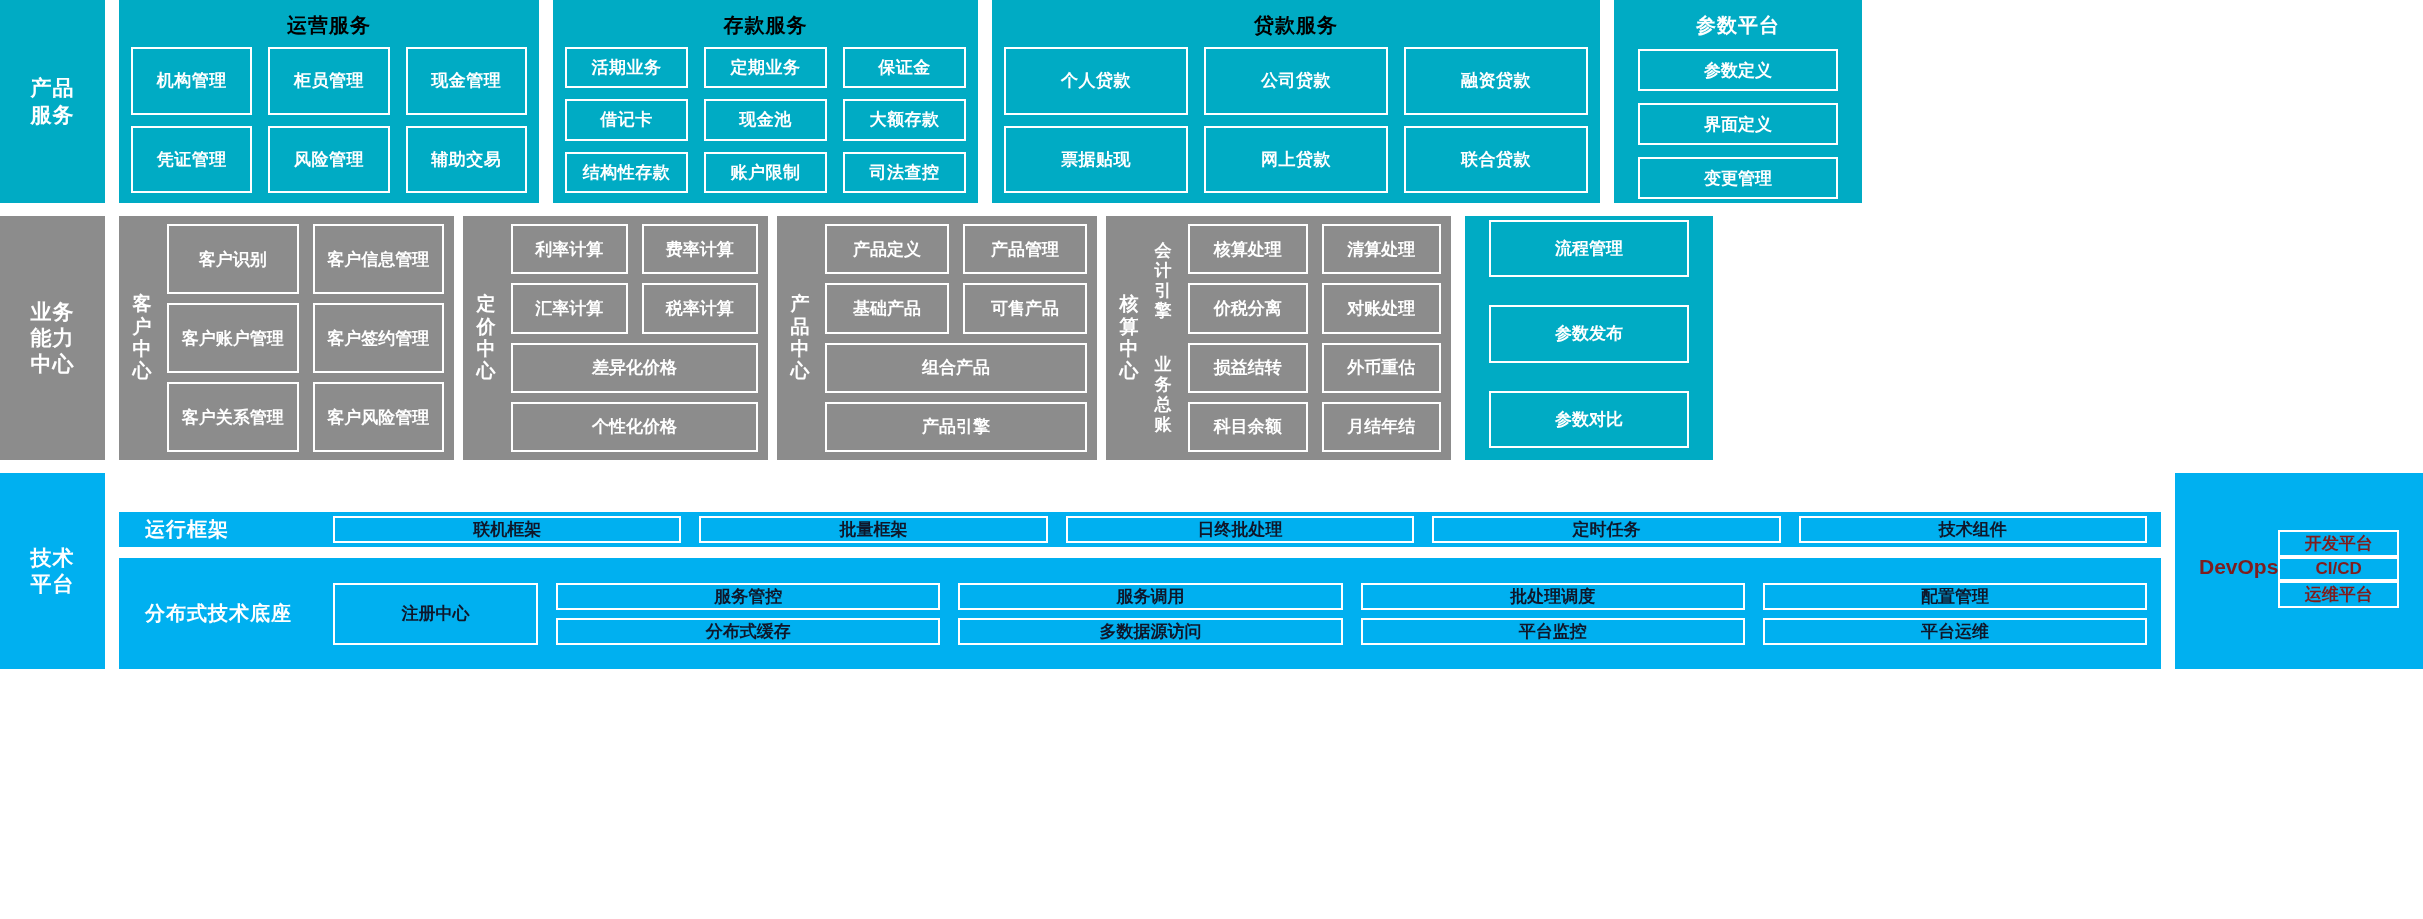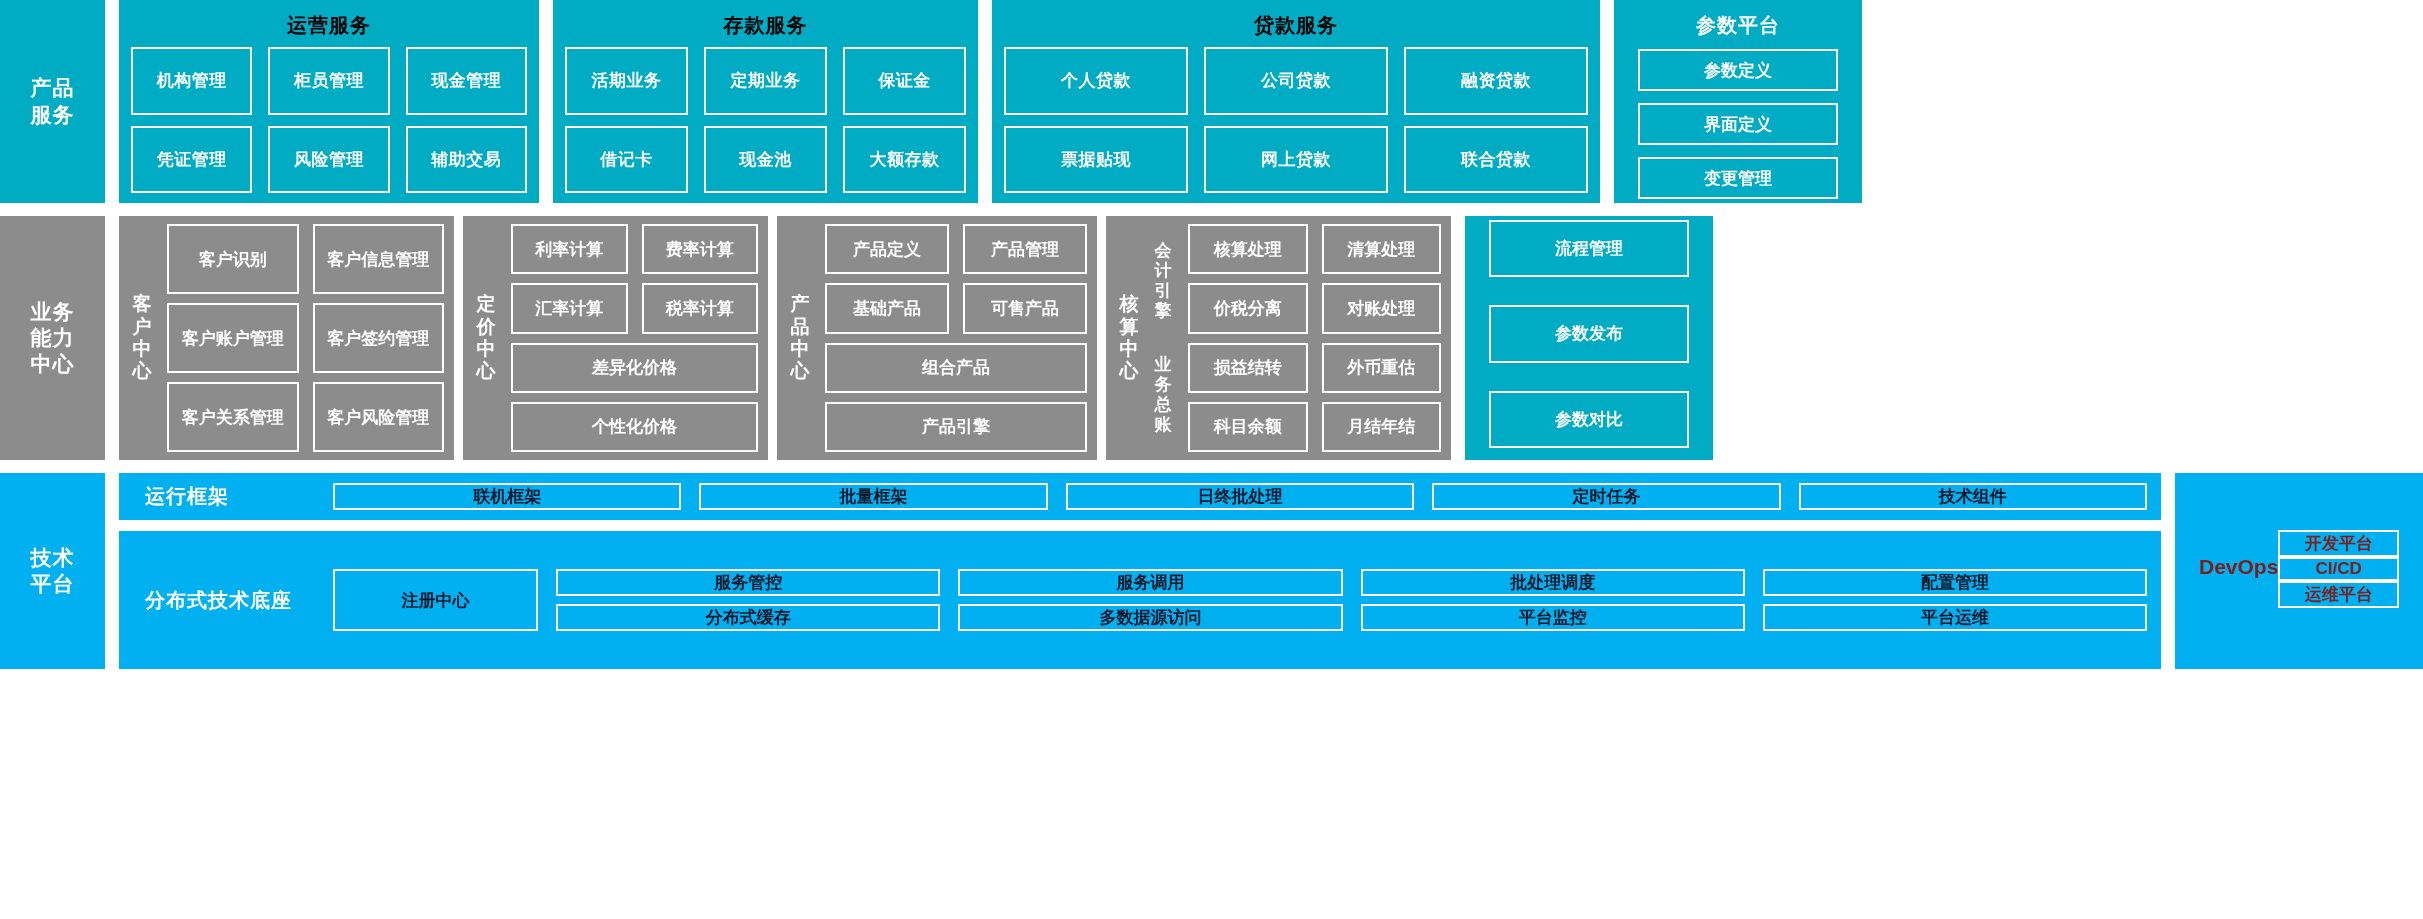--- a/index.html
+++ b/index.html
@@ -97,21 +97,21 @@
   .tech-strip-name {
     color: #ffffff; font-size: 20px; font-weight: bold;
     width: 200px; flex: 0 0 200px; padding-left: 12px; letter-spacing: 1px;
   }
   .tech-cells { flex: 1; display: flex; gap: 18px; align-items: stretch; }
   .cell-b {
     flex: 1; border: 2px solid #ffffff; color: #0f172a;
     display: flex; align-items: center; justify-content: center;
     font-size: 17px; font-weight: bold; text-align: center;
   }
-  #strip-runtime { height: 47px; }
+  #strip-runtime { height: 35px; margin-top: 39px; }
   #strip-base { flex: 1; }
   #base-register { width: 205px; flex: 0 0 205px; }
   .base-rest { flex: 1; display: flex; gap: 18px; }
   .base-col { flex: 1; display: flex; flex-direction: column; gap: 8px; }
 
   .devops-rail {
     width: 248px; flex: 0 0 248px; background: #00B0F0; color: #7f1d1d;
     display: flex; flex-direction: row; align-items: center;
     padding: 6px 24px 10px 24px;
   }
@@ -160,20 +160,25 @@
       <div class="svc-grid">
         <div class="svc-line">
           <div class="cell">活期业务</div>
           <div class="cell">定期业务</div>
           <div class="cell">保证金</div>
         </div>
         <div class="svc-line">
           <div class="cell">借记卡</div>
           <div class="cell">现金池</div>
           <div class="cell">大额存款</div>
+        </div>
+        <div class="svc-line">
+          <div class="cell">结构性存款</div>
+          <div class="cell">账户限制</div>
+          <div class="cell">司法查控</div>
         </div>
       </div>
     </div>
     <div class="gap-h"></div>
 
     <div class="svc-group teal" id="grp-loan">
       <div class="svc-title">贷款服务</div>
       <div class="svc-grid">
         <div class="svc-line">
           <div class="cell">个人贷款</div>

